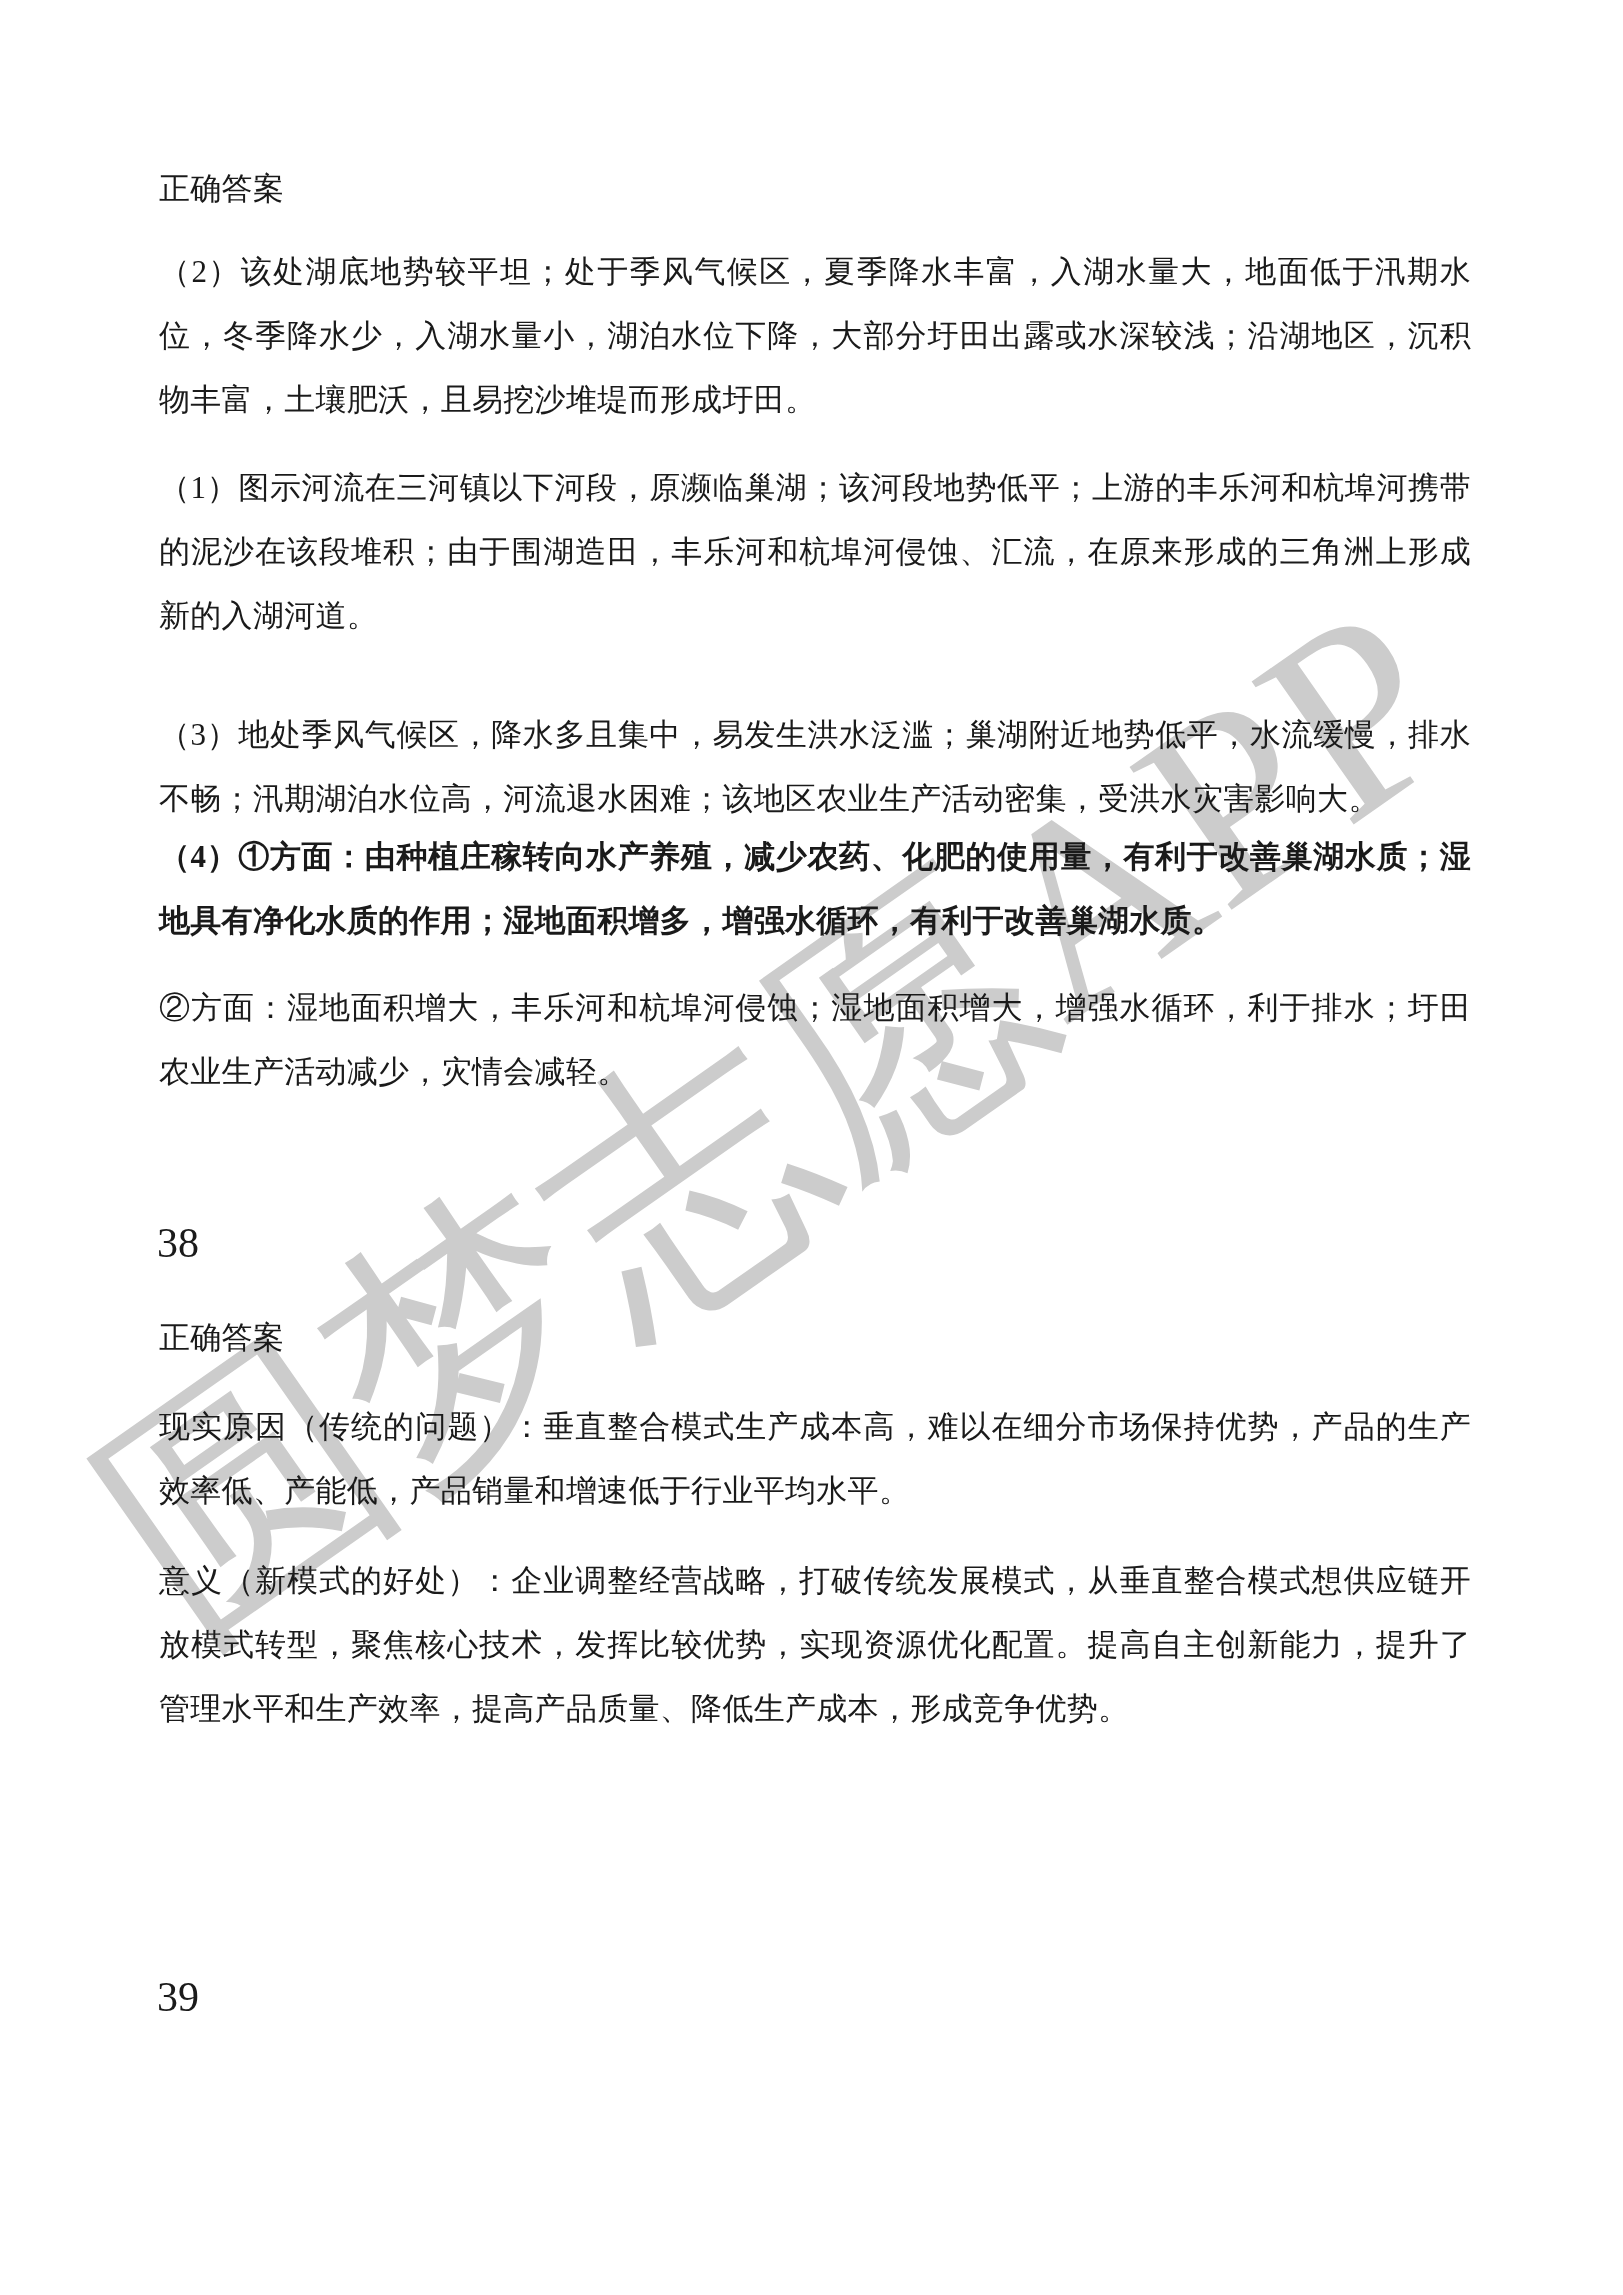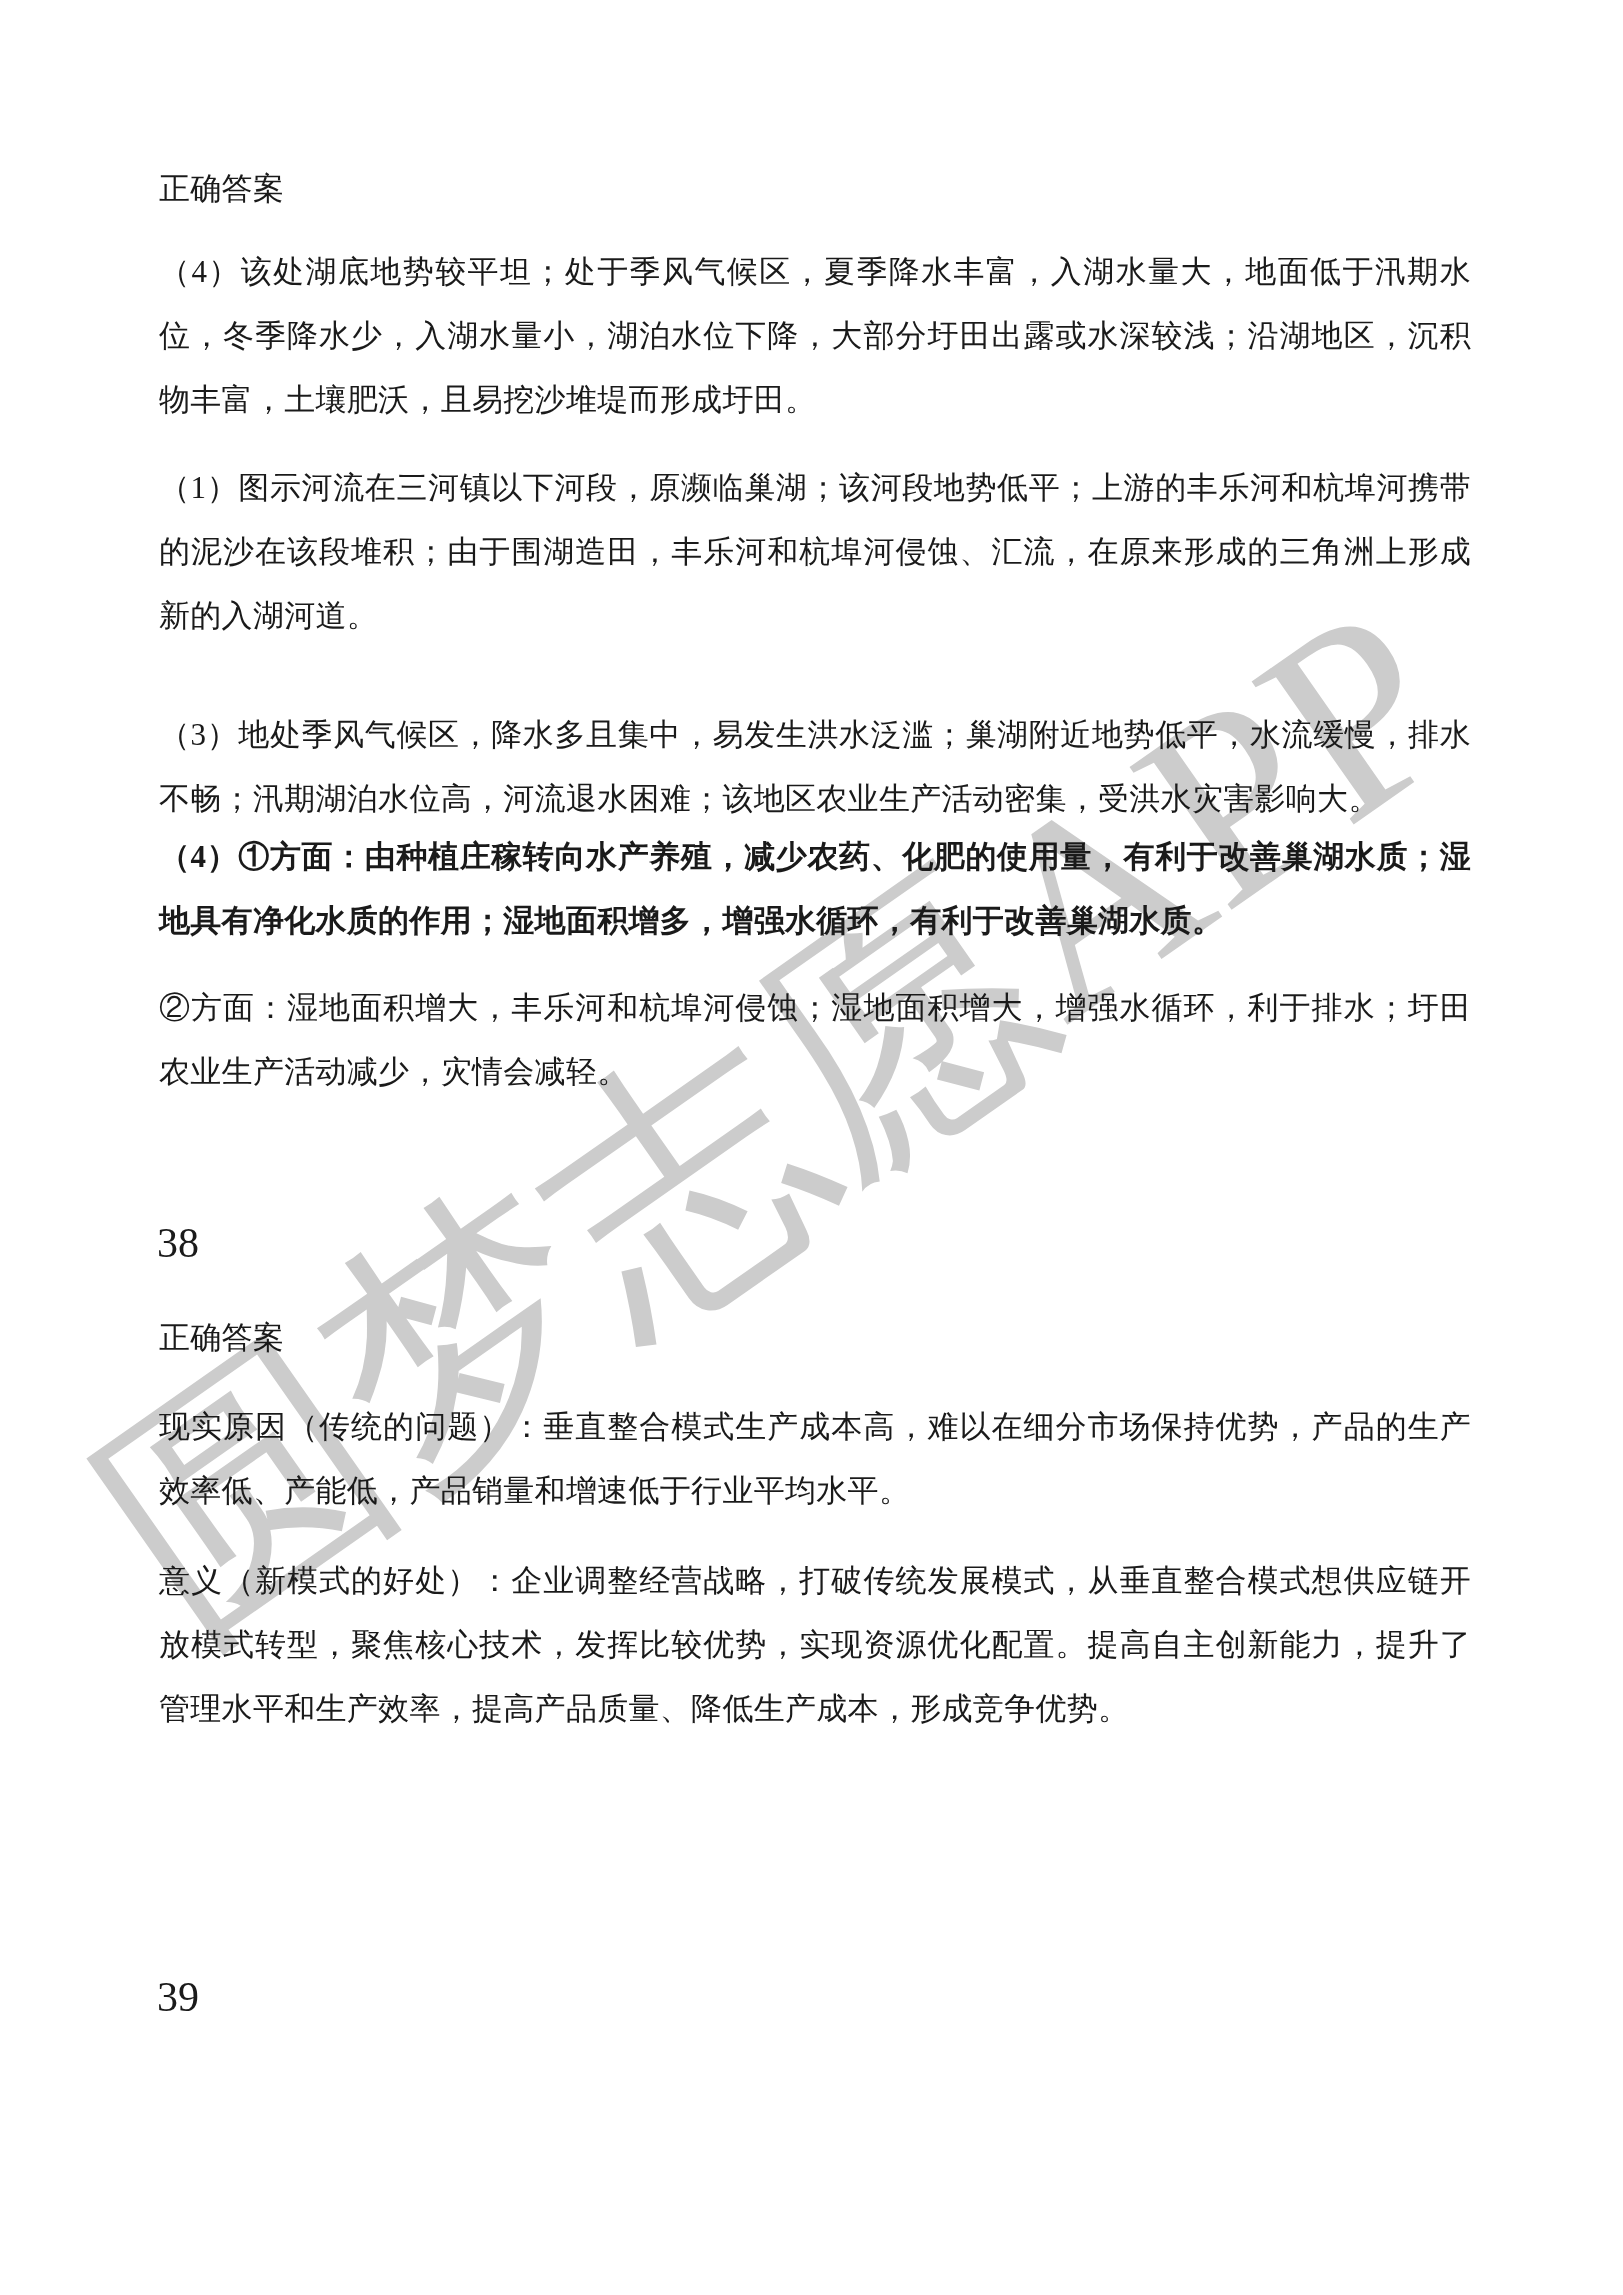--- a/index.html
+++ b/index.html
@@ -74,21 +74,21 @@
 <body>
 
 <div class="page">
 
   <div class="watermark">圆梦志愿APP</div>
 
   <div class="content-layer">
 
     <div class="txt answer-label b-label-37">正确答案</div>
 
-    <div class="txt b-p37-1">（4）该处湖底地势较平坦；处于季风气候区，夏季降水丰富，入湖水量大，地面低于汛期水位，冬季降水少，入湖水量小，湖泊水位下降，大部分圩田出露或水深较浅；沿湖地区，沉积物丰富，土壤肥沃，且易挖沙堆堤而形成圩田。</div>
+    <div class="txt b-p37-1">（2）该处湖底地势较平坦；处于季风气候区，夏季降水丰富，入湖水量大，地面低于汛期水位，冬季降水少，入湖水量小，湖泊水位下降，大部分圩田出露或水深较浅；沿湖地区，沉积物丰富，土壤肥沃，且易挖沙堆堤而形成圩田。</div>
 
     <div class="txt b-p37-2">（1）图示河流在三河镇以下河段，原濒临巢湖；该河段地势低平；上游的丰乐河和杭埠河携带的泥沙在该段堆积；由于围湖造田，丰乐河和杭埠河侵蚀、汇流，在原来形成的三角洲上形成新的入湖河道。</div>
 
     <div class="txt b-p37-3">（3）地处季风气候区，降水多且集中，易发生洪水泛滥；巢湖附近地势低平，水流缓慢，排水不畅；汛期湖泊水位高，河流退水困难；该地区农业生产活动密集，受洪水灾害影响大。</div>
 
     <div class="txt b-p37-4">（4）①方面：由种植庄稼转向水产养殖，减少农药、化肥的使用量，有利于改善巢湖水质；湿地具有净化水质的作用；湿地面积增多，增强水循环，有利于改善巢湖水质。</div>
 
     <div class="txt b-p37-5">②方面：湿地面积增大，丰乐河和杭埠河侵蚀；湿地面积增大，增强水循环，利于排水；圩田农业生产活动减少，灾情会减轻。</div>
 
     <div class="qnum b-num-38">38</div>

